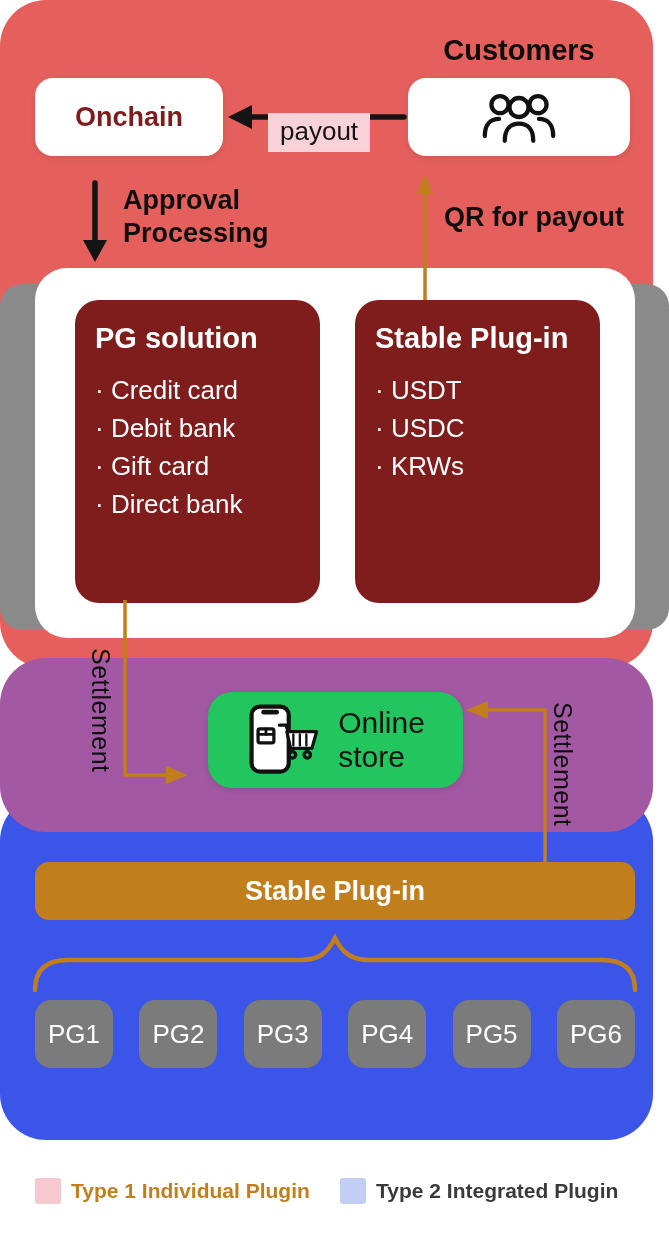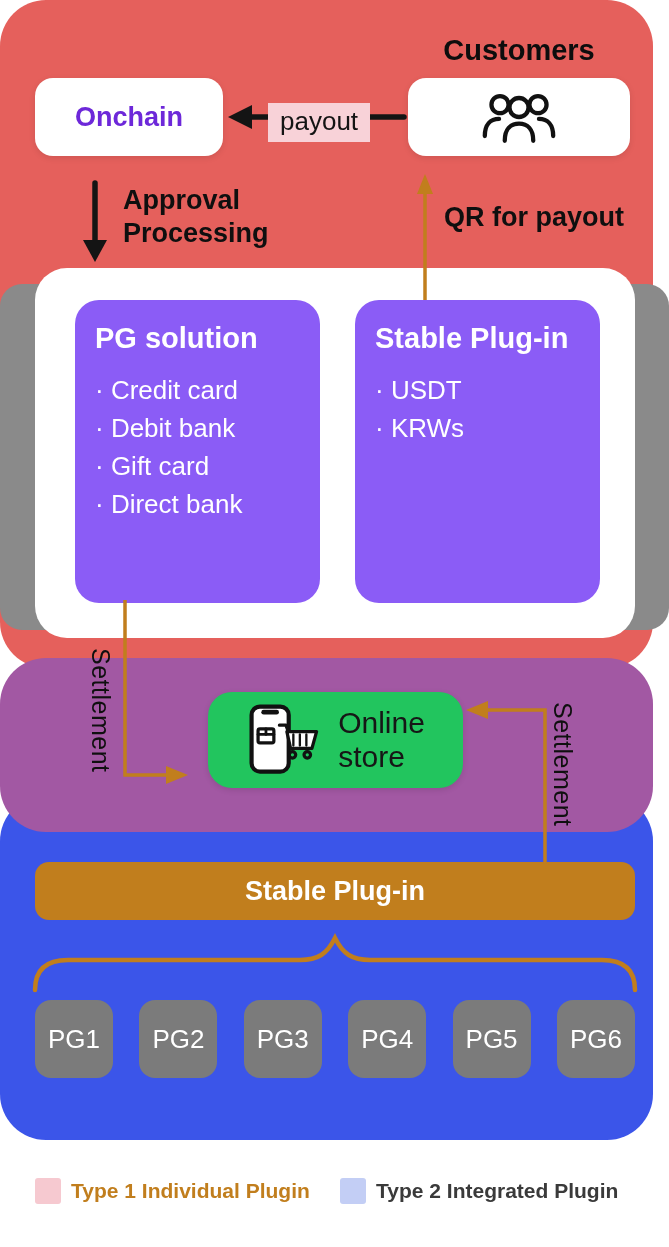--- a/index.html
+++ b/index.html
@@ -10,39 +10,39 @@
   
   .bg-red    { position:absolute; left:8;  top:30;  width:653px; height:668px; background:#E5605C; border-radius:46px; z-index:1; }
   .bg-blue   { position:absolute; left:8;  top:795px; width:653px; height:345px; background:#3B55E9; border-radius:46px; z-index:1; }
   .bg-gray   { position:absolute; left:0;  top:284px; width:669px; height:346px; background:#8A8A8A; border-radius:22px; z-index:2; }
   .bg-purple { position:absolute; left:8;  top:658px; width:653px; height:174px; background:#A258A3; border-radius:46px; z-index:2; }
 
   
   .node-box { position:absolute; background:#ffffff; border-radius:18px; z-index:4;
               display:flex; align-items:center; justify-content:center;
               box-shadow:0 2px 6px rgba(0,0,0,0.10); }
-  .onchain   { left:35px;  top:78px; width:188px; height:78px; font-size:27px; font-weight:600; color:#6d28d9; }
+  .onchain   { left:35px;  top:78px; width:188px; height:78px; font-size:27px; font-weight:600; color:#7f1d1d; }
   .customers { left:408px; top:78px; width:222px; height:78px; }
 
   .customers-label { position:absolute; left:408px; top:34px; width:222px; text-align:center;
                      font-size:29px; font-weight:700; color:#0d0d0d; z-index:4; }
 
-  .payout { position:absolute; left:268px; top:103px; z-index:7; background:#F8D2D8;
+  .payout { position:absolute; left:268px; top:113px; z-index:7; background:#F8D2D8;
             font-size:26px; font-weight:500; color:#141414; padding:3px 12px 5px; }
 
   .approval { position:absolute; left:123px; top:184px; z-index:5;
               font-size:27px; font-weight:600; color:#0f0f0f; line-height:33px; }
 
   .qr-label { position:absolute; left:444px; top:202px; z-index:5;
               font-size:27px; font-weight:600; color:#0f0f0f; }
 
   
   .white-panel { position:absolute; left:35px; top:268px; width:600px; height:370px;
                  background:#ffffff; border-radius:32px; z-index:3; }
-  .sol-box { position:absolute; width:245px; height:303px; background:#8b5cf6; border-radius:24px;
+  .sol-box { position:absolute; width:245px; height:303px; background:#7f1d1d; border-radius:24px;
              z-index:4; color:#ffffff; padding:22px 20px; box-sizing:border-box; }
   .sol-pg     { left:75px;  top:300px; }
   .sol-stable { left:355px; top:300px; }
   .sol-title  { font-size:29px; font-weight:700; margin-bottom:16px; }
   .sol-list   { list-style:none; margin:0; padding:0; font-size:26px; font-weight:500; line-height:38px; }
 
   
   .settle { position:absolute; z-index:6; font-size:25px; font-weight:500; color:#0f0f0f;
             writing-mode:vertical-rl; text-orientation:mixed; letter-spacing:0.5px; }
   .settle-left  { left:86px;  top:648px; }
@@ -55,21 +55,21 @@
                box-shadow:0 2px 6px rgba(0,0,0,0.12); }
   .store-text { font-size:30px; line-height:34px; font-weight:500; color:#161616; }
 
   
   .stable-bar { position:absolute; left:35px; top:862px; width:600px; height:58px;
                 background:#C17E1D; border-radius:14px; z-index:4;
                 display:flex; align-items:center; justify-content:center;
                 font-size:27px; font-weight:600; color:#ffffff; }
   .pg-row { position:absolute; left:35px; top:1000px; width:600px; height:70px; z-index:4;
             display:flex; justify-content:space-between; }
-  .pg-node { width:78px; height:78px; background:#7B7B7B; border-radius:16px;
+  .pg-node { width:78px; height:68px; background:#7B7B7B; border-radius:16px;
              display:flex; align-items:center; justify-content:center;
              font-size:26px; font-weight:500; color:#ffffff; }
 
   
   .overlay { position:absolute; left:0; top:0; z-index:6; pointer-events:none; }
 
   
   .legend-group { position:absolute; top:1178px; z-index:4; display:flex; align-items:center; gap:10px; }
   .legend-1 { left:35px; }
   .legend-2 { left:340px; }
@@ -125,20 +125,21 @@
       <li>· Debit bank</li>
       <li>· Gift card</li>
       <li>· Direct bank</li>
     </ul>
   </div>
 
   <div class="sol-box sol-stable">
     <div class="sol-title">Stable Plug-in</div>
     <ul class="sol-list">
       <li>· USDT</li>
+      <li>· USDC</li>
       <li>· KRWs</li>
     </ul>
   </div>
 
   <div class="settle settle-left">Settlement</div>
   <div class="settle settle-right">Settlement</div>
 
   <div class="store-box">
     <svg width="78" height="76" viewBox="0 0 84 80" fill="none" stroke="#111111" stroke-width="4.5" stroke-linecap="round" stroke-linejoin="round">
       <rect x="6" y="4" width="40" height="70" rx="9" fill="#ffffff"></rect>

